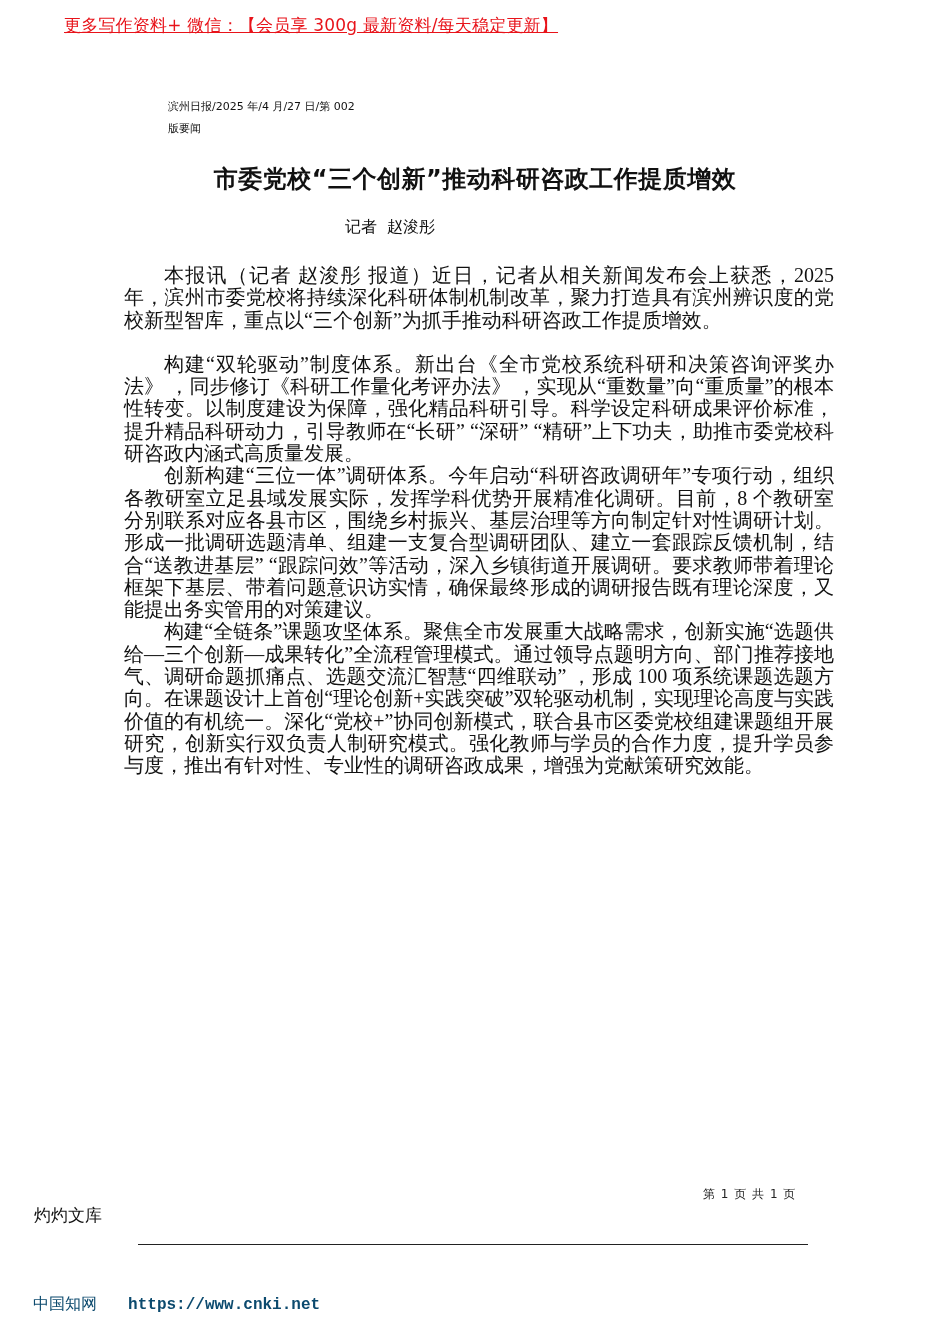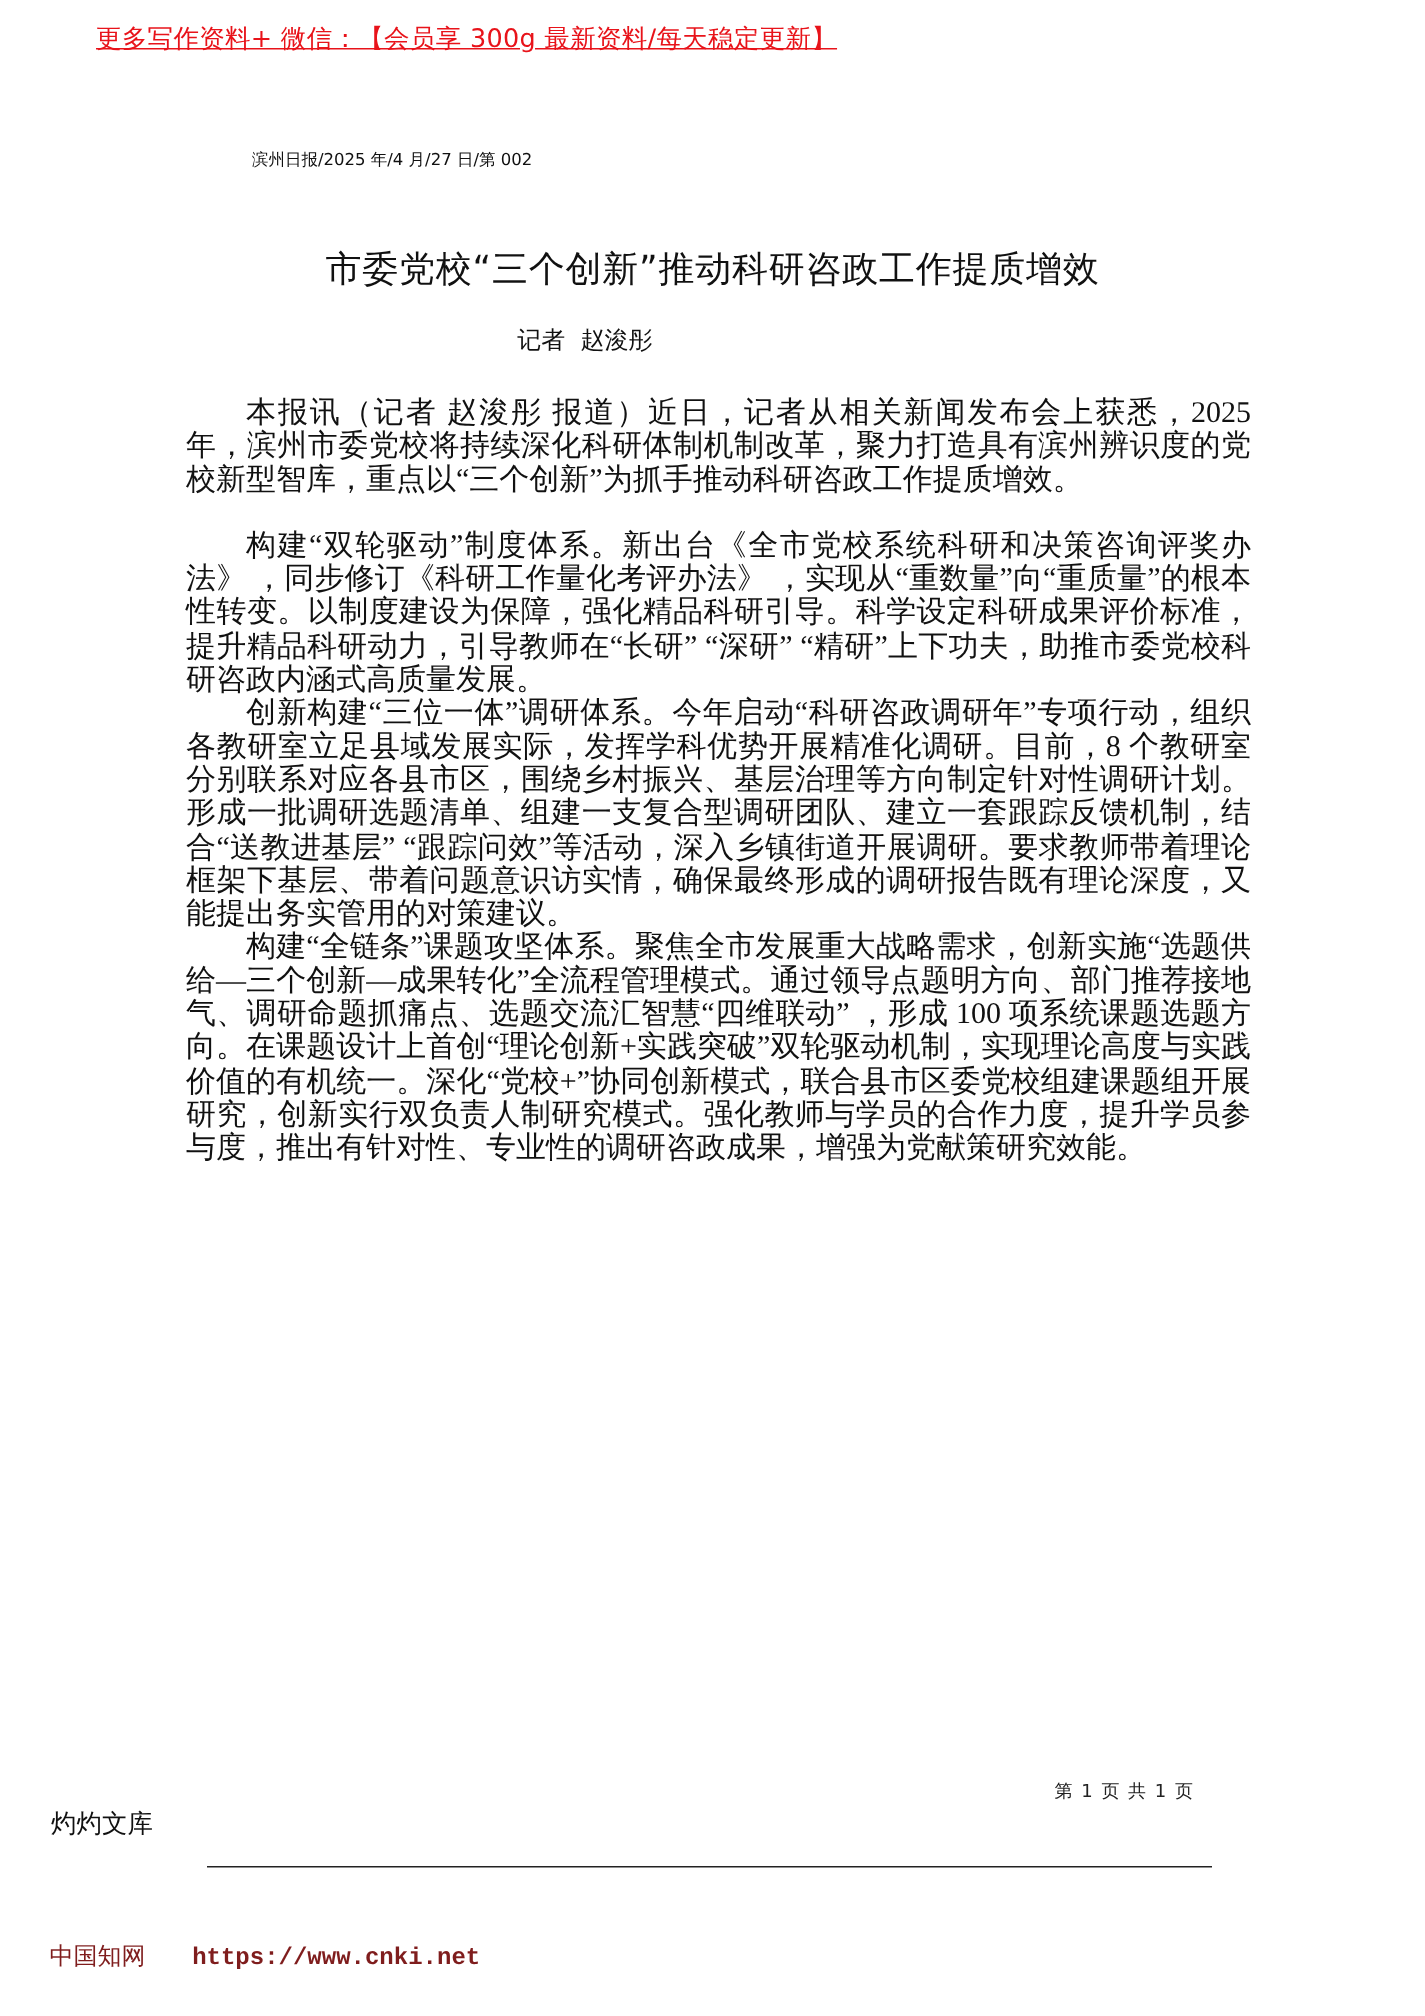--- a/index.html
+++ b/index.html
@@ -93,43 +93,44 @@
     top: 1244px;
     width: 670px;
     height: 0;
     border-top: 1px solid #222;
   }
   .cnki-footer {
     position: absolute;
     left: 33px;
     top: 1294px;
     font-size: 16px;
-    color: #7f1d1d;
+    color: #0c4a6e;
     white-space: nowrap;
   }
   .cnki-footer .cnki-name {
     font-family: "DejaVu Serif", "Liberation Serif", serif;
     margin-right: 26px;
   }
   .cnki-footer .cnki-url {
     font-family: "Liberation Mono", "DejaVu Sans Mono", monospace;
     font-weight: bold;
     font-size: 16px;
   }
 </style>
 </head>
 <body>
 
 <div class="promo-banner">更多写作资料+ 微信：【会员享 300g 最新资料/每天稳定更新】</div>
 
 <div class="source-line">
   <div>滨州日报/2025 年/4 月/27 日/第 002</div>
+  <div>版要闻</div>
 </div>
 
-<h1 class="article-title" style="margin:0;font-weight:normal;">市委党校“三个创新”推动科研咨政工作提质增效</h1>
+<h1 class="article-title" style="margin:0;font-weight:bold;">市委党校“三个创新”推动科研咨政工作提质增效</h1>
 
 <div class="byline" style="white-space:pre;">记者  赵浚彤</div>
 
 <div class="article-body">
   <p class="gap-after">本报讯（记者 赵浚彤 报道）近日，记者从相关新闻发布会上获悉，2025 年，滨州市委党校将持续深化科研体制机制改革，聚力打造具有滨州辨识度的党校新型智库，重点以“三个创新”为抓手推动科研咨政工作提质增效。</p>
   <p>构建“双轮驱动”制度体系。新出台《全市党校系统科研和决策咨询评奖办法》 ，同步修订《科研工作量化考评办法》 ，实现从“重数量”向“重质量”的根本性转变。以制度建设为保障，强化精品科研引导。科学设定科研成果评价标准，提升精品科研动力，引导教师在“长研” “深研” “精研”上下功夫，助推市委党校科研咨政内涵式高质量发展。</p>
   <p>创新构建“三位一体”调研体系。今年启动“科研咨政调研年”专项行动，组织各教研室立足县域发展实际，发挥学科优势开展精准化调研。目前，8 个教研室分别联系对应各县市区，围绕乡村振兴、基层治理等方向制定针对性调研计划。形成一批调研选题清单、组建一支复合型调研团队、建立一套跟踪反馈机制，结合“送教进基层” “跟踪问效”等活动，深入乡镇街道开展调研。要求教师带着理论框架下基层、带着问题意识访实情，确保最终形成的调研报告既有理论深度，又能提出务实管用的对策建议。</p>
   <p>构建“全链条”课题攻坚体系。聚焦全市发展重大战略需求，创新实施“选题供给—三个创新—成果转化”全流程管理模式。通过领导点题明方向、部门推荐接地气、调研命题抓痛点、选题交流汇智慧“四维联动” ，形成 100 项系统课题选题方向。在课题设计上首创“理论创新+实践突破”双轮驱动机制，实现理论高度与实践价值的有机统一。深化“党校+”协同创新模式，联合县市区委党校组建课题组开展研究，创新实行双负责人制研究模式。强化教师与学员的合作力度，提升学员参与度，推出有针对性、专业性的调研咨政成果，增强为党献策研究效能。</p>
 </div>
 

